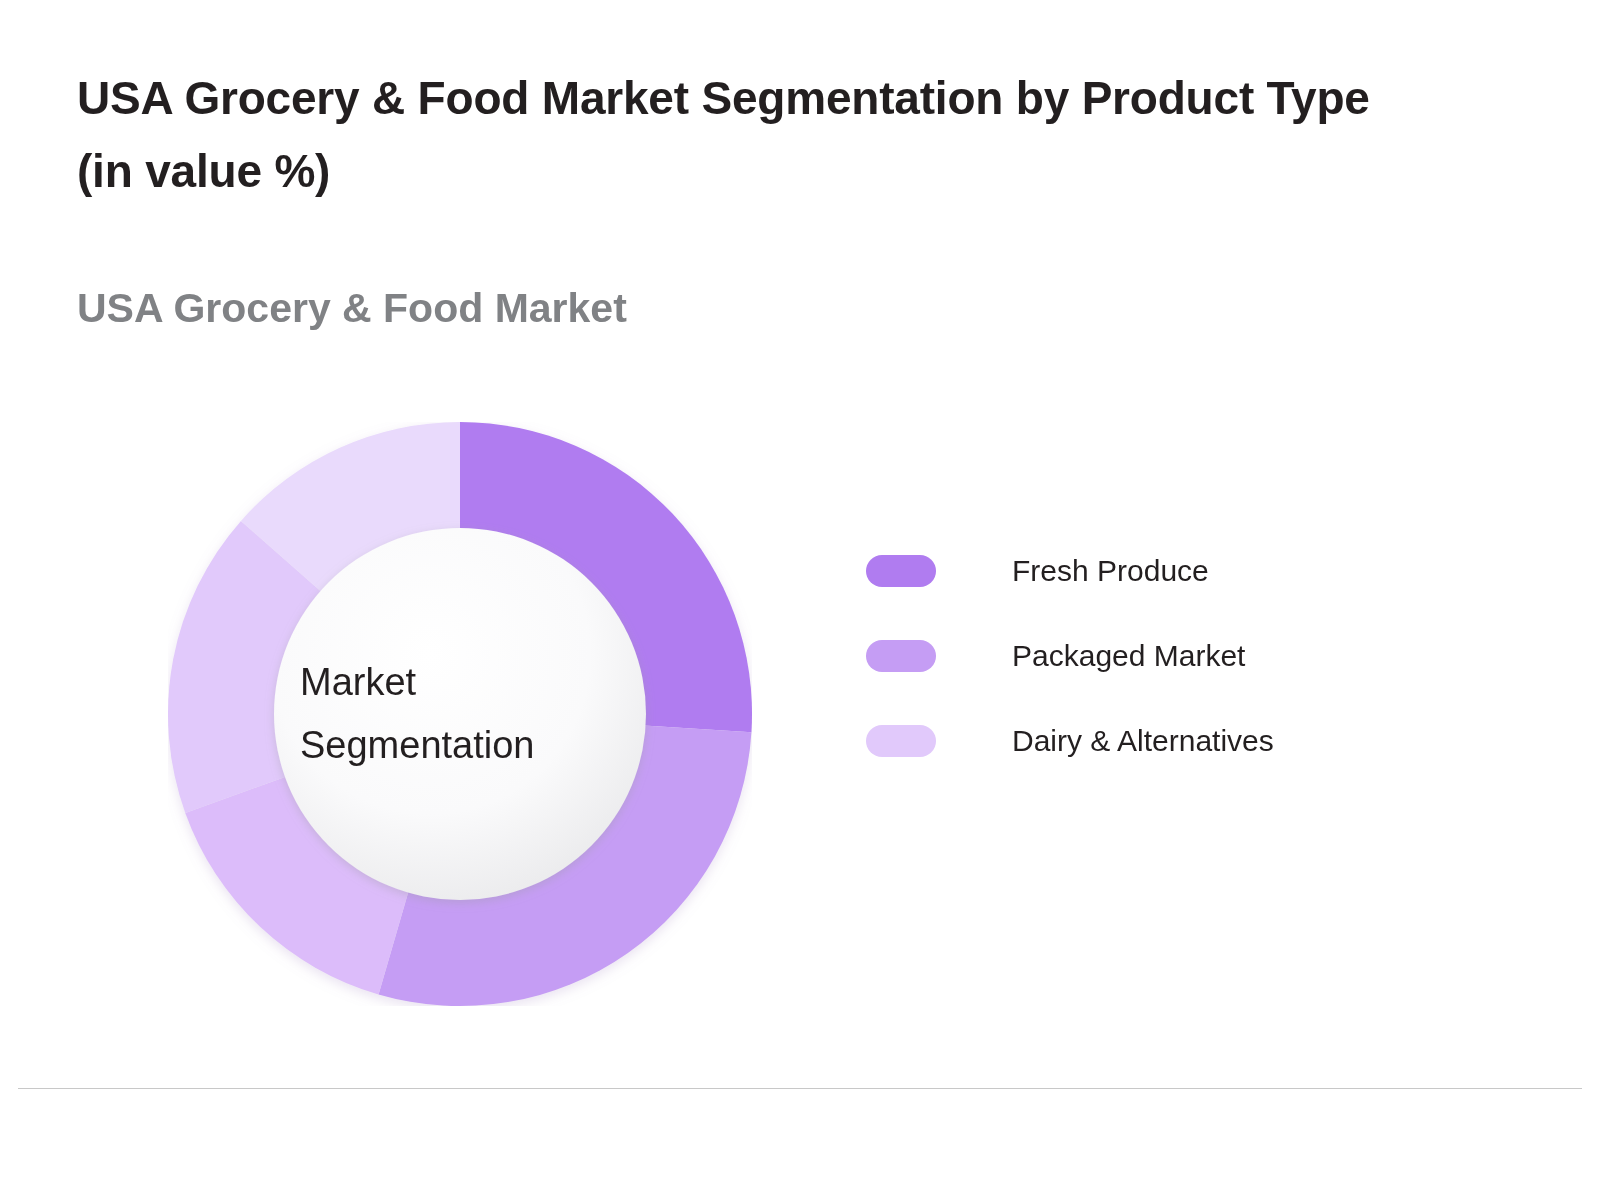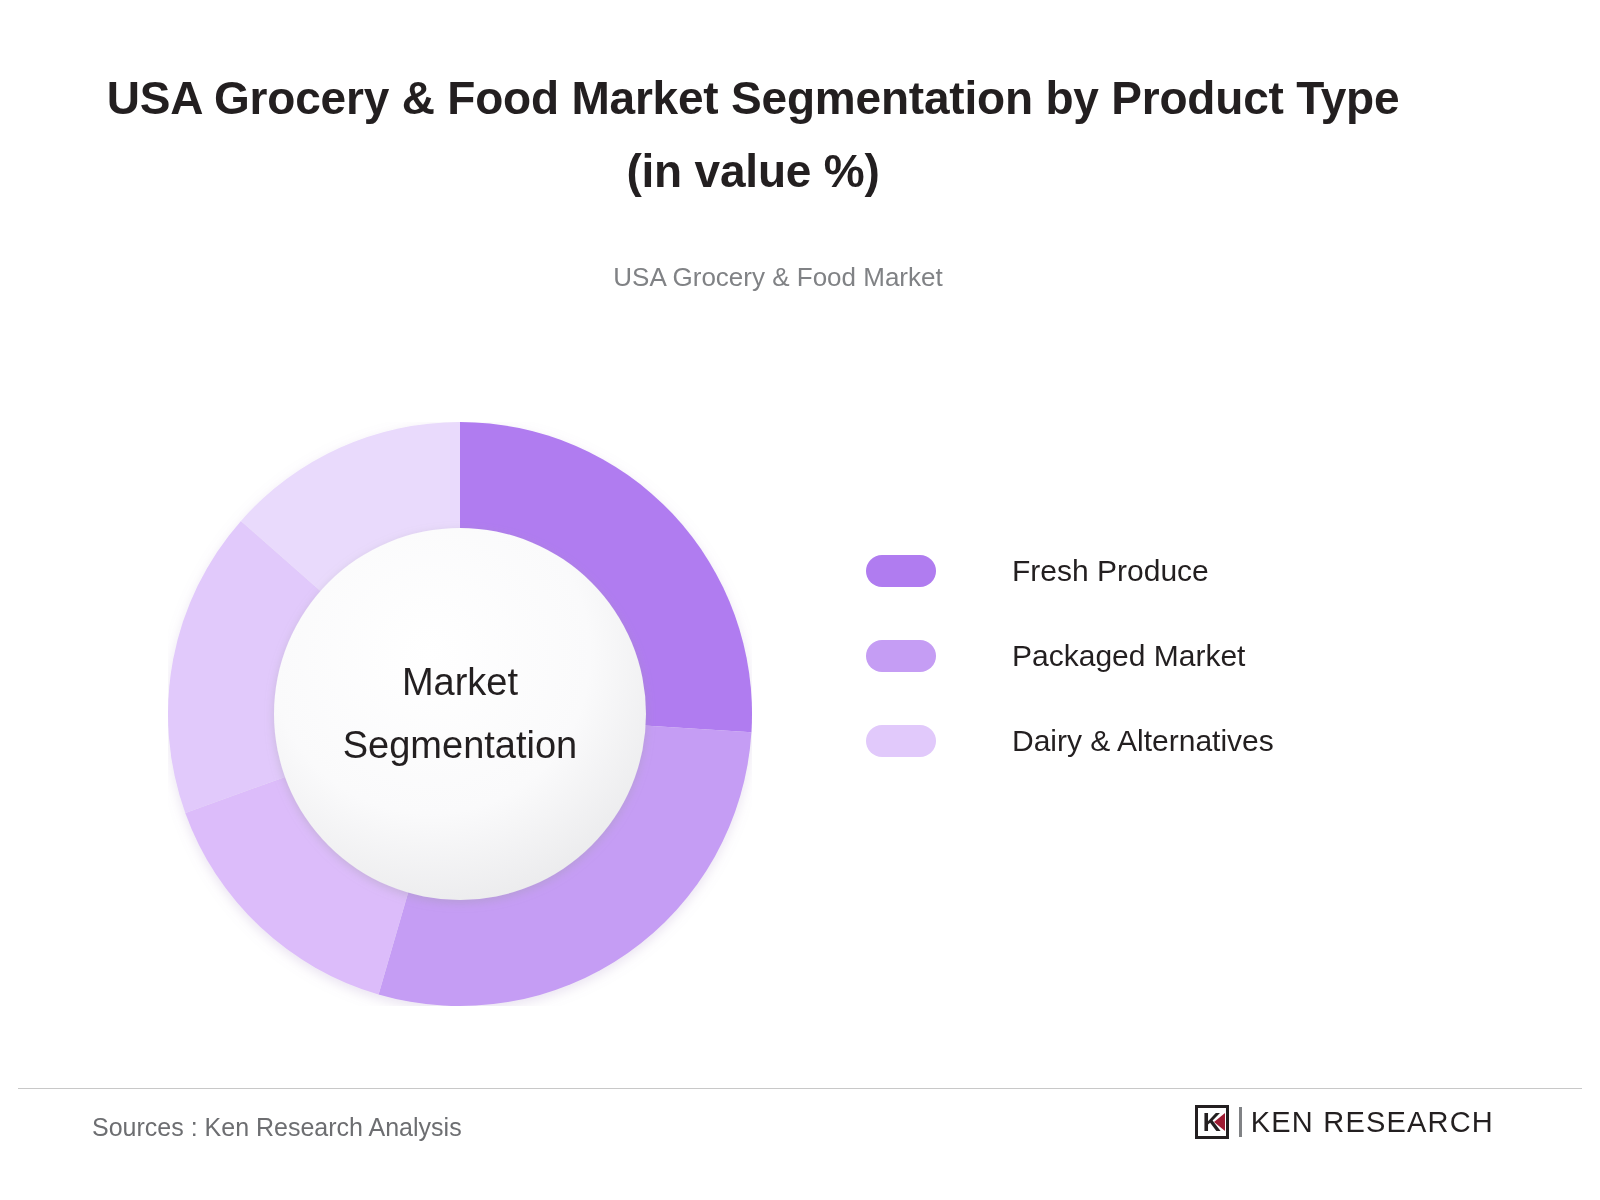--- a/index.html
+++ b/index.html
@@ -13,57 +13,56 @@
     position:relative;
   }
   .slide{
     position:absolute;inset:0;
     background:#ffffff;
     box-sizing:border-box;
   }
   
   .header{
     position:absolute;
-    left:88px;top:62px;width:1380px;text-align:center;
+    left:77px;top:62px;width:1380px;
   }
   .chart-title{
     font-size:46px;
     font-weight:bold;
     line-height:1.58;
     letter-spacing:-0.2px;
     color:#231f20;
     margin:0;
     max-width:1330px;
   }
   .subtitles{
-    margin-top:51px;
+    margin-top:70px;
     color:#808285;
-    font-size:26px;
+    font-size:41px;
     line-height:1.52;
-    font-weight:normal;
+    font-weight:bold;
   }
   .subtitle-line{display:block;}
   
   .chart-area{
     position:absolute;
     left:0;top:400px;
     width:1600px;height:640px;
   }
   .donut-wrap{
     position:absolute;
     left:168px;top:22px;
     width:584px;height:584px;
   }
   .donut-svg{display:block;width:584px;height:584px;}
   .donut-center-label{
     position:absolute;
     left:50%;top:50%;
     transform:translate(-50%,-50%);
     width:320px;
-    text-align:center;
     font-size:38px;
     line-height:1.66;
     color:#231f20;
     pointer-events:none;
     font-weight:normal;
   }
   
   .legend{
     position:absolute;
     left:866px;top:128px;
@@ -200,25 +199,14 @@
           <span class="legend-label">Packaged Market</span>
         </div>
         <div class="legend-item">
           <span class="legend-swatch" style="background: rgb(225, 201, 251);"></span>
           <span class="legend-label">Dairy &amp; Alternatives</span>
         </div>
       </div>
   </div>
 
   <div class="footer-rule"></div>
-  <div class="footer">
-    <div class="sources">Sources : Ken Research Analysis</div>
-    <div class="logo">
-      <div class="logo-mark">
-        <span class="tri"></span>
-        <span class="k">K</span>
-      </div>
-      <div class="logo-divider"></div>
-      <div class="logo-text">KEN RESEARCH</div>
-    </div>
-  </div>
 
 </div>
 
 </body></html>

